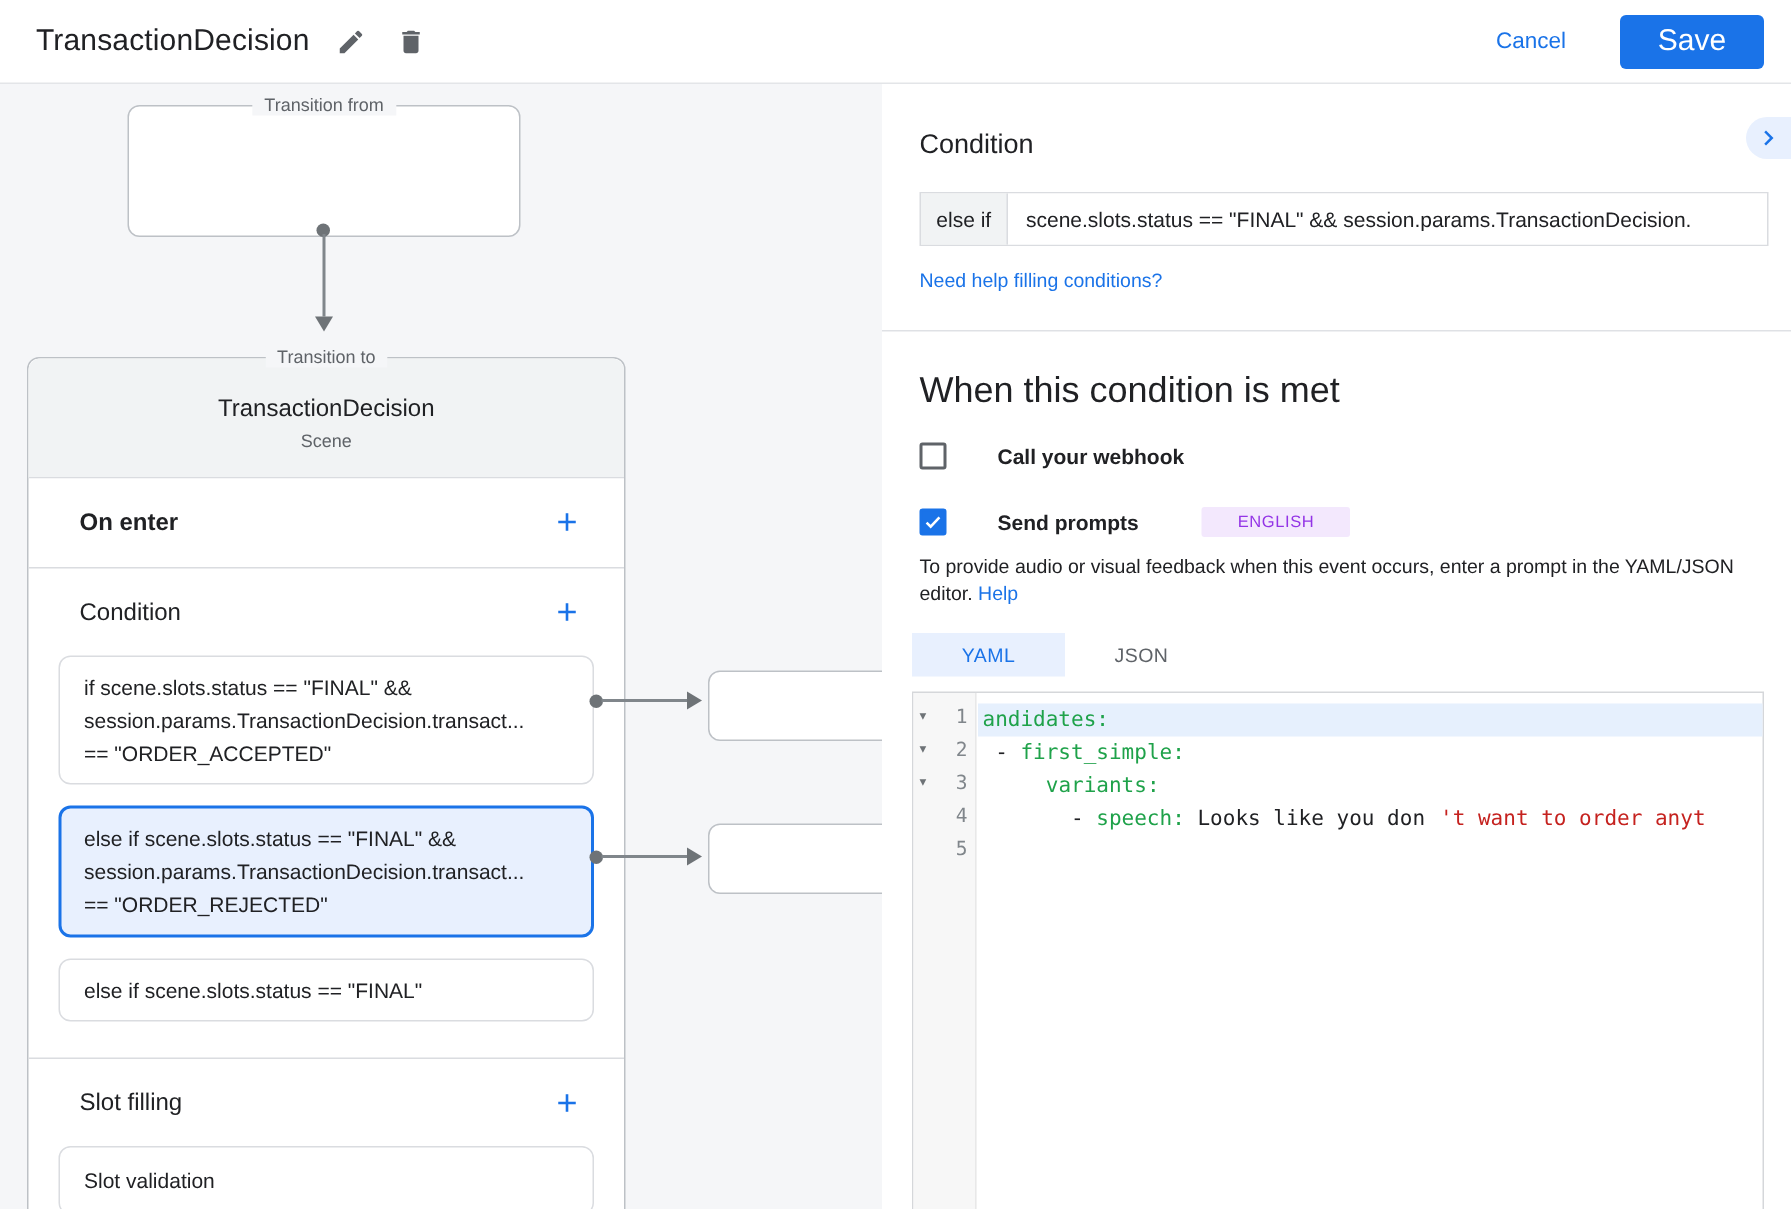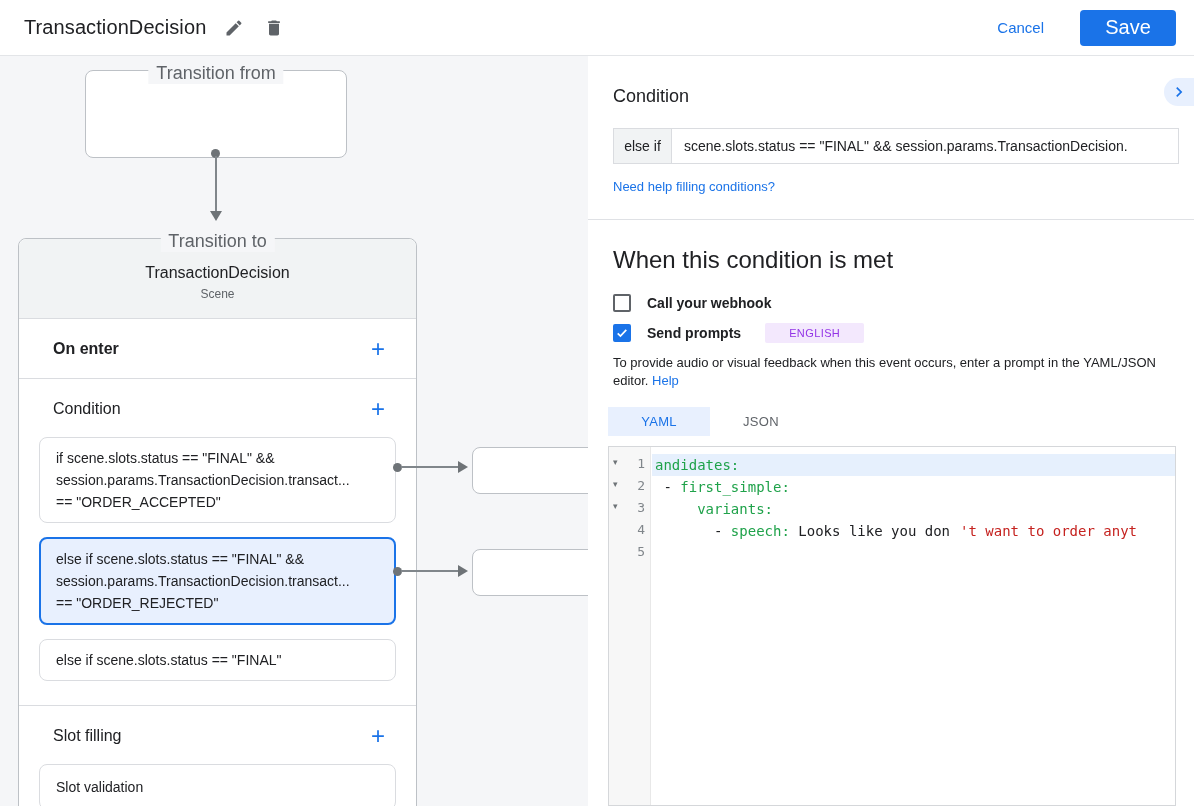--- a/index.html
+++ b/index.html
@@ -17,21 +17,21 @@
   .cancel-btn { border:none; background:none; color:var(--accent,#1a73e8); font-size:15px; font-weight:500;
     font-family:"Liberation Sans",sans-serif; cursor:pointer; margin-right:36px; }
   .save-btn { border:none; background:var(--accent,#1a73e8); color:#fff; font-size:20px; font-weight:500;
     font-family:"Liberation Sans",sans-serif; border-radius:4px; width:96px; height:36px; cursor:pointer; }
 
   
   .canvas { position:absolute; left:0; top:56px; width:588px; height:750px;
     background:var(--canvas_bg,#f5f6f8); overflow:hidden; }
   .flow-box { position:absolute; background:#fff; border:1px solid #bdc1c6; border-radius:8px; }
   .flow-legend { position:absolute; top:-8px; left:50%; transform:translateX(-50%);
-    background:var(--canvas_bg,#f5f6f8); padding:0 8px; font-size:18px; color:#5f6368; white-space:nowrap; }
+    background:var(--canvas_bg,#f5f6f8); padding:0 8px; font-size:12px; color:#5f6368; white-space:nowrap; }
   .tf-box { left:85px; top:14px; width:262px; height:88px; }
   .tf-value { position:absolute; left:0; right:0; top:36px; text-align:center; font-size:16px; color:#202124; }
 
   .v-dot { position:absolute; left:211px; top:93px; width:9px; height:9px; border-radius:50%; background:#6e7377; }
   .v-line { position:absolute; left:215px; top:100px; width:2px; height:55px; background:#80868b; }
   .v-arrow { position:absolute; left:210px; top:155px; width:0; height:0;
     border-left:6px solid transparent; border-right:6px solid transparent; border-top:10px solid #6e7377; }
 
   .scene-card { position:absolute; left:18px; top:182px; width:399px; height:620px;
     background:#fff; border:1px solid #bdc1c6; border-radius:8px 8px 0 0; }
@@ -69,23 +69,23 @@
     background:var(--accent_bg,#e8f0fe); border-radius:14px 0 0 14px; display:flex; align-items:center; justify-content:flex-start; padding-left:5px; }
   .expand-btn svg { fill:var(--accent,#1a73e8); }
   .cond-row { margin-top:20px; width:566px; height:36px; display:flex; border:1px solid #dadce0; background:#fff; }
   .cond-prefix { width:58px; flex:none; background:#f1f3f4; border-right:1px solid #dadce0;
     display:flex; align-items:center; justify-content:center; font-size:14px; color:#202124; }
   .cond-input { flex:1; border:none; outline:none; padding:0 12px; font-size:14px; color:#202124;
     font-family:"Liberation Sans",sans-serif; background:#fff; }
   .help-link { display:inline-block; margin-top:15px; font-size:13px; color:var(--accent,#1a73e8); text-decoration:none; }
   .p-divider { border:none; border-top:1px solid #dfe1e5; margin:24px 0 0 -25px; width:606px; }
   .when-title { font-size:24px; font-weight:400; color:#202124; margin-top:28px; line-height:24px; }
-  .check-row { display:flex; align-items:center; gap:16px; }
+  .check-row { display:flex; align-items:center; gap:34px; }
   .check-row.webhook { margin-top:22px; }
-  .check-row.prompts { margin-top:11px; }
+  .check-row.prompts { margin-top:25px; }
   .checkbox { width:18px; height:18px; border:2px solid #5f6368; border-radius:2px; background:#fff; flex:none; cursor:pointer; }
   .checkbox.checked { border-color:var(--accent,#1a73e8); background:var(--accent,#1a73e8);
     display:flex; align-items:center; justify-content:center; }
   .check-label { font-size:14px; font-weight:700; color:#202124; }
   .lang-badge { margin-left:8px; background:var(--badge_bg,#f3e8fd); color:var(--badge_text,#9334e6);
     font-size:11px; font-weight:500; letter-spacing:.4px; padding:4px 24px; border-radius:2px; }
   .feedback { margin-top:11px; font-size:13px; line-height:18px; color:#202124; width:558px; }
   .feedback a { color:var(--accent,#1a73e8); text-decoration:none; }
 
   .tabs { display:flex; margin:17px 0 0 -5px; }

